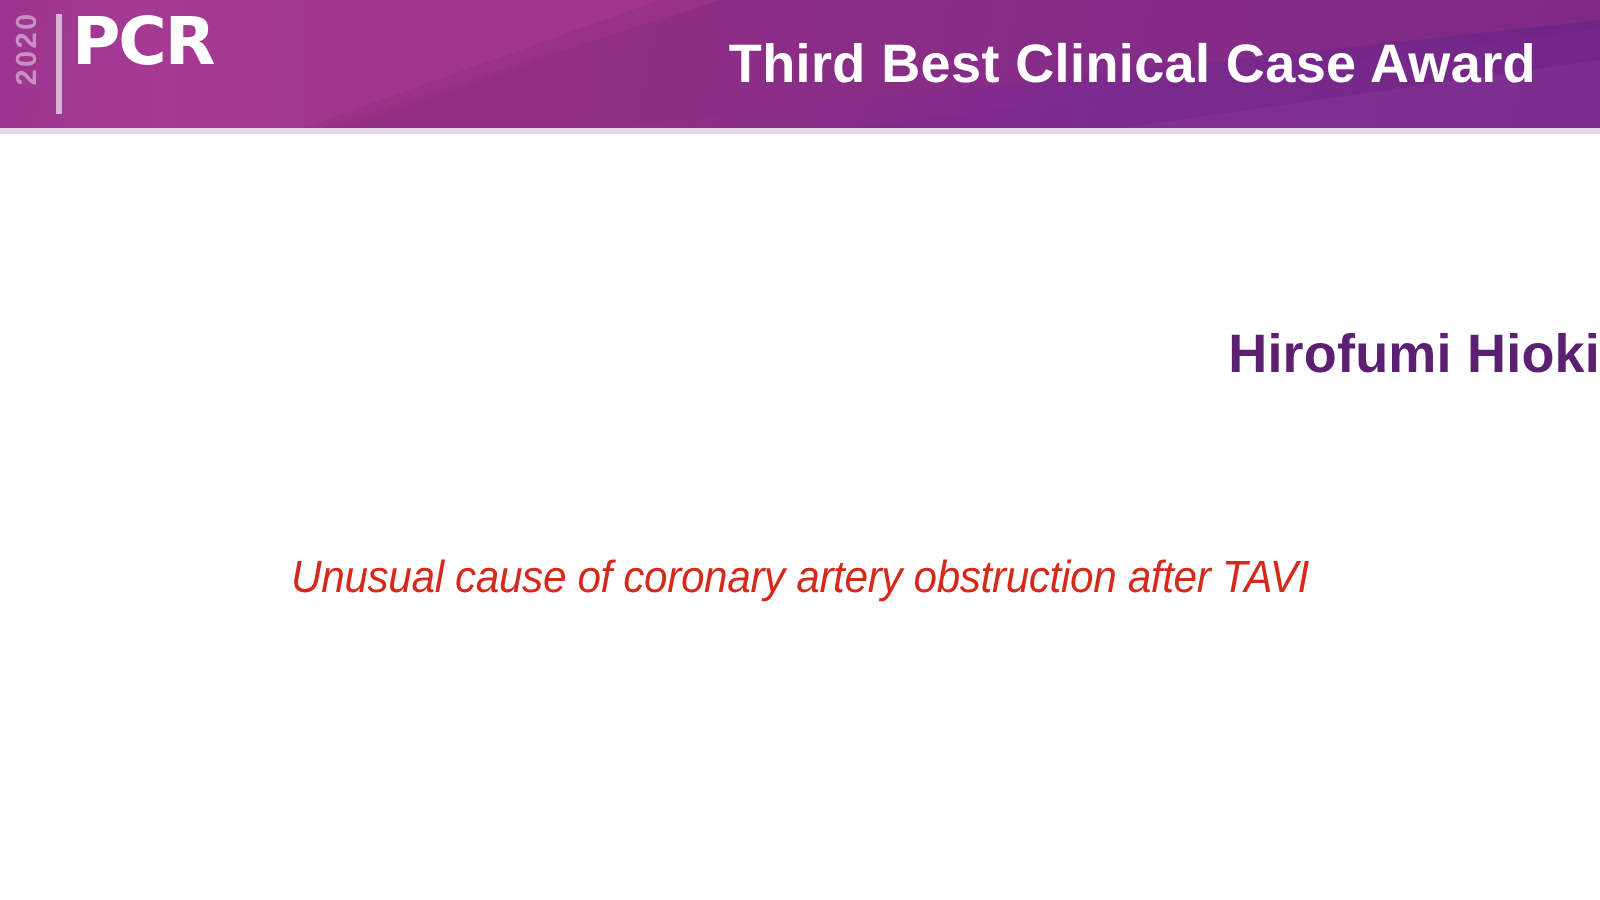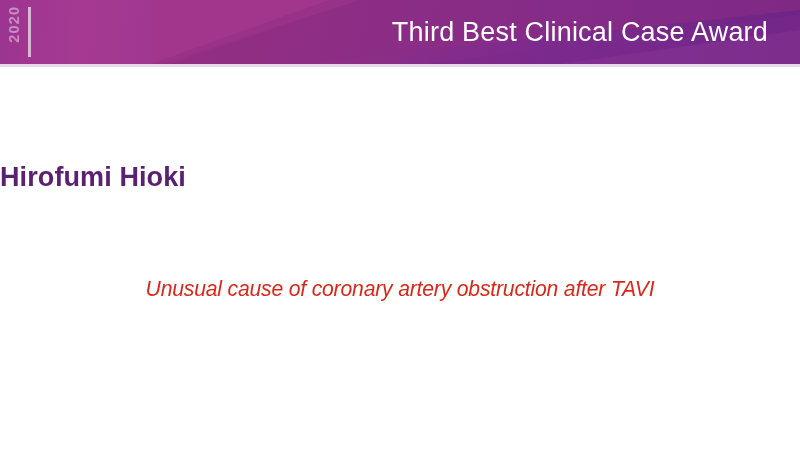--- a/index.html
+++ b/index.html
@@ -115,41 +115,41 @@
   
   .header-title {
     position: absolute;
     right: 32px;
     top: 0;
     height: 64px;
     display: flex;
     align-items: center;
     color: #ffffff;
     font-size: 27px;
-    font-weight: normal;
+    font-weight: bold;
     letter-spacing: 0.2px;
     white-space: nowrap;
     font-family: "Liberation Sans", sans-serif;
   }
 
   
   .body-area {
     position: absolute;
     left: 0;
     top: 67px;
     width: 800px;
     height: 383px;
   }
 
   .presenter-name {
     position: absolute;
     left: 0;
     top: 95px;
     width: 800px;
-    text-align: left;
+    text-align: right;
     color: #5b2071;
     font-size: 27px;
     font-weight: bold;
     letter-spacing: 0.1px;
     font-family: "Liberation Sans", sans-serif;
   }
 
   .case-title {
     position: absolute;
     left: 0;
@@ -177,20 +177,21 @@
       <polygon points="330,0 360,0 160,64 152,64" fill="#9a3389" opacity="0.8"></polygon>
       <polygon points="360,0 800,0 800,10 300,64 170,64" fill="#8c2d84" opacity="0.55"></polygon>
       <polygon points="800,14 800,64 430,64" fill="#7a2a8c" opacity="0.45"></polygon>
       <polygon points="800,30 800,64 560,64" fill="#8b3a96" opacity="0.40"></polygon>
     </svg>
 
     <div class="logo-block">
       <div class="logo-year">2020</div>
       <div class="logo-divider"></div>
       <div class="logo-text">
+        <div class="logo-pcr">PCR</div>
       </div>
     </div>
 
     <div class="header-title">Third Best Clinical Case Award</div>
   </div>
 
   <div class="header-rule"></div>
 
   <div class="body-area">
     <div class="presenter-name">Hirofumi Hioki</div>

